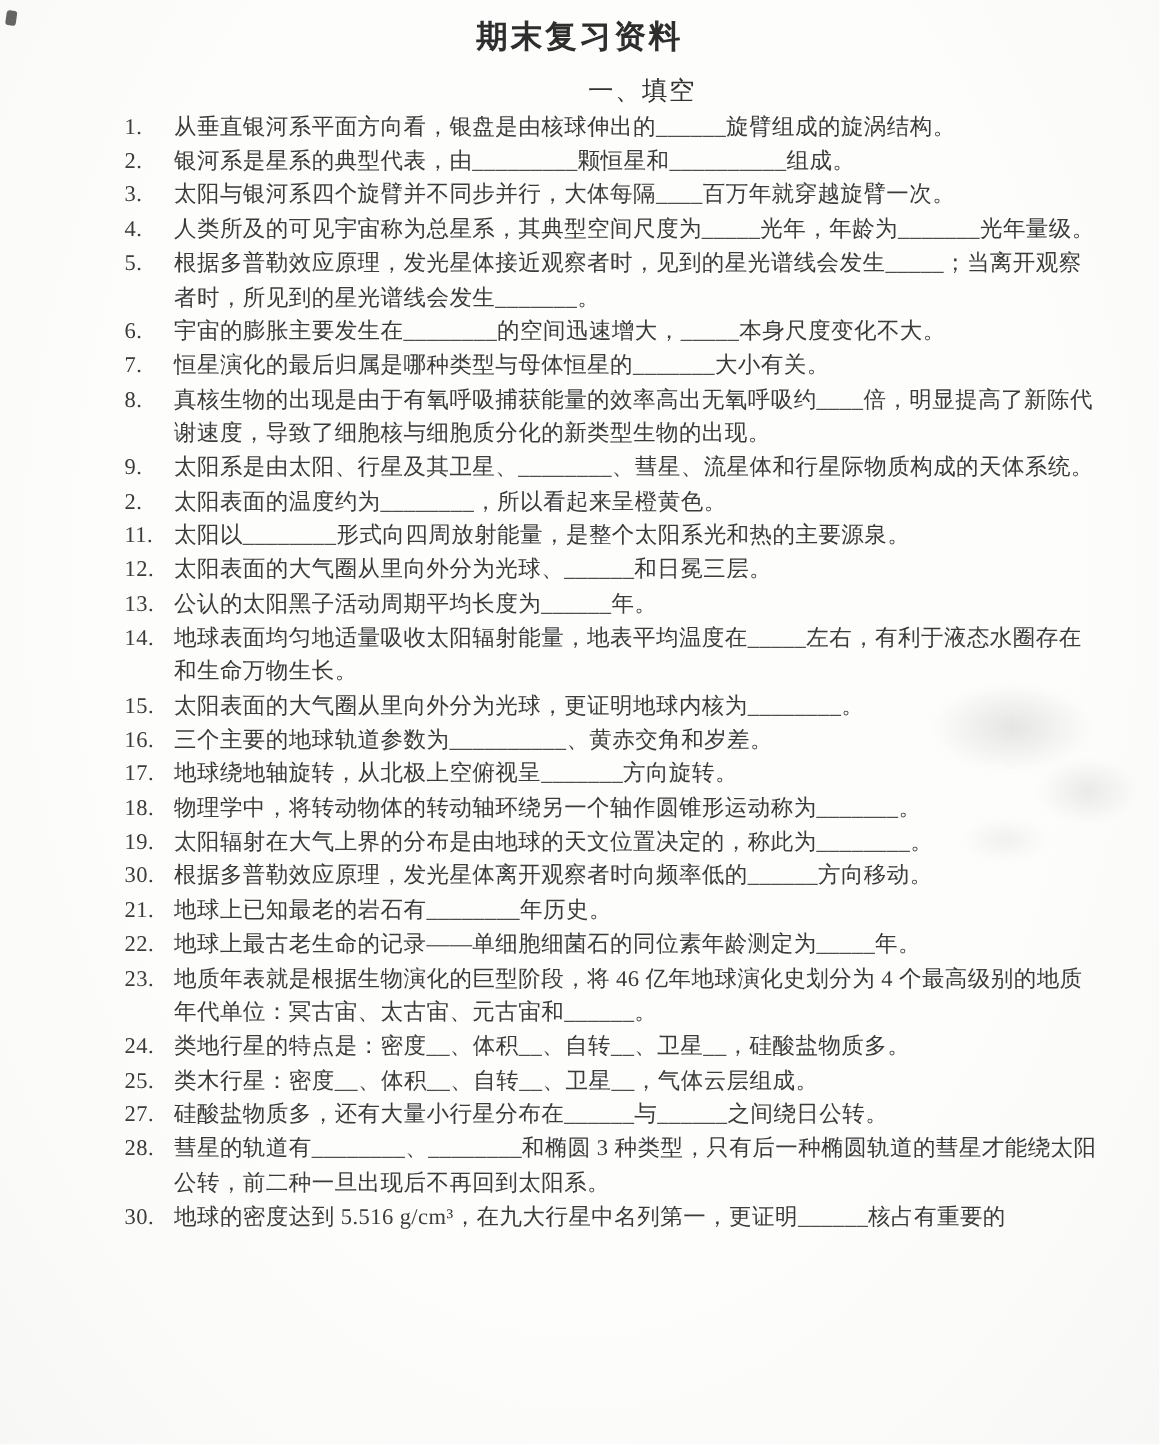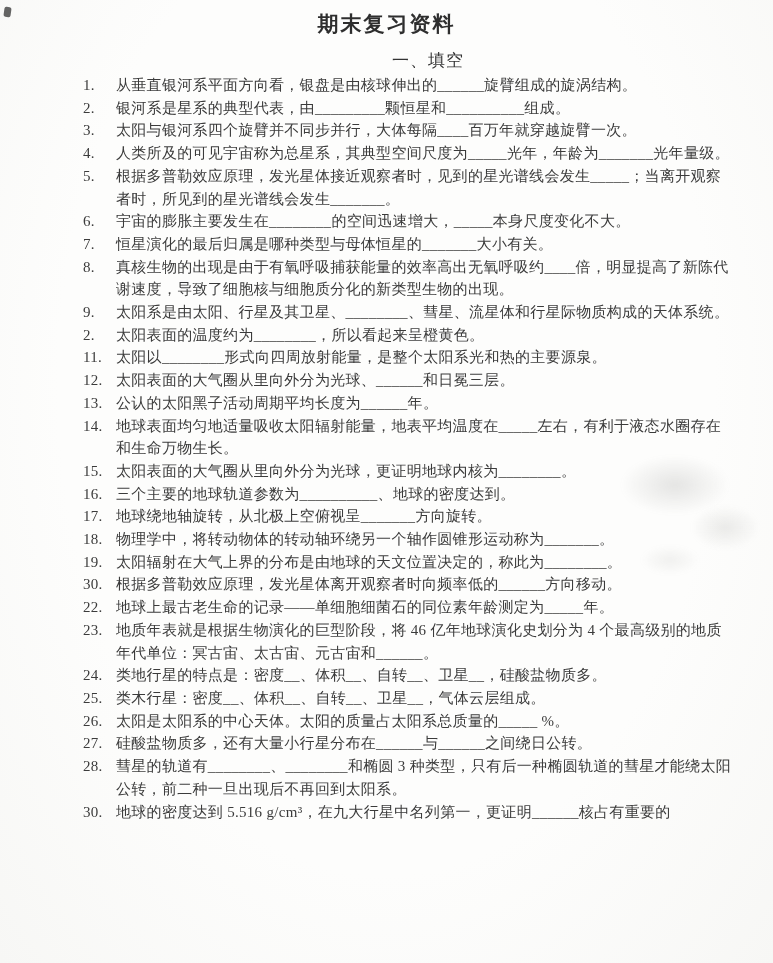--- a/index.html
+++ b/index.html
@@ -165,57 +165,57 @@
       <div class="q">
           <span class="num">14.</span>
           <span class="txt">地球表面均匀地适量吸收太阳辐射能量，地表平均温度在_____左右，有利于液态水圈存在和生命万物生长。</span>
         </div>
       <div class="q">
           <span class="num">15.</span>
           <span class="txt">太阳表面的大气圈从里向外分为光球，更证明地球内核为________。</span>
         </div>
       <div class="q">
           <span class="num">16.</span>
-          <span class="txt">三个主要的地球轨道参数为__________、地球的密度达到。</span>
+          <span class="txt">三个主要的地球轨道参数为__________、黄赤交角和岁差。</span>
         </div>
       <div class="q">
           <span class="num">17.</span>
           <span class="txt">地球绕地轴旋转，从北极上空俯视呈_______方向旋转。</span>
         </div>
       <div class="q">
           <span class="num">18.</span>
           <span class="txt">物理学中，将转动物体的转动轴环绕另一个轴作圆锥形运动称为_______。</span>
         </div>
       <div class="q">
           <span class="num">19.</span>
           <span class="txt">太阳辐射在大气上界的分布是由地球的天文位置决定的，称此为________。</span>
         </div>
       <div class="q">
           <span class="num">30.</span>
           <span class="txt">根据多普勒效应原理，发光星体离开观察者时向频率低的______方向移动。</span>
         </div>
       <div class="q">
+          <span class="num">21.</span>
+          <span class="txt">地球上已知最老的岩石有________年历史。</span>
+        </div>
+      <div class="q">
           <span class="num">22.</span>
           <span class="txt">地球上最古老生命的记录——单细胞细菌石的同位素年龄测定为_____年。</span>
         </div>
       <div class="q">
           <span class="num">23.</span>
           <span class="txt">地质年表就是根据生物演化的巨型阶段，将 46 亿年地球演化史划分为 4 个最高级别的地质年代单位：冥古宙、太古宙、元古宙和______。</span>
         </div>
       <div class="q">
           <span class="num">24.</span>
           <span class="txt">类地行星的特点是：密度__、体积__、自转__、卫星__，硅酸盐物质多。</span>
         </div>
       <div class="q">
           <span class="num">25.</span>
           <span class="txt">类木行星：密度__、体积__、自转__、卫星__，气体云层组成。</span>
-        </div>
-      <div class="q">
-          <span class="num">26.</span>
-          <span class="txt">太阳是太阳系的中心天体。太阳的质量占太阳系总质量的_____ %。</span>
         </div>
       <div class="q">
           <span class="num">27.</span>
           <span class="txt">硅酸盐物质多，还有大量小行星分布在______与______之间绕日公转。</span>
         </div>
       <div class="q">
           <span class="num">28.</span>
           <span class="txt">彗星的轨道有________、________和椭圆 3 种类型，只有后一种椭圆轨道的彗星才能绕太阳公转，前二种一旦出现后不再回到太阳系。</span>
         </div>
       <div class="q">

